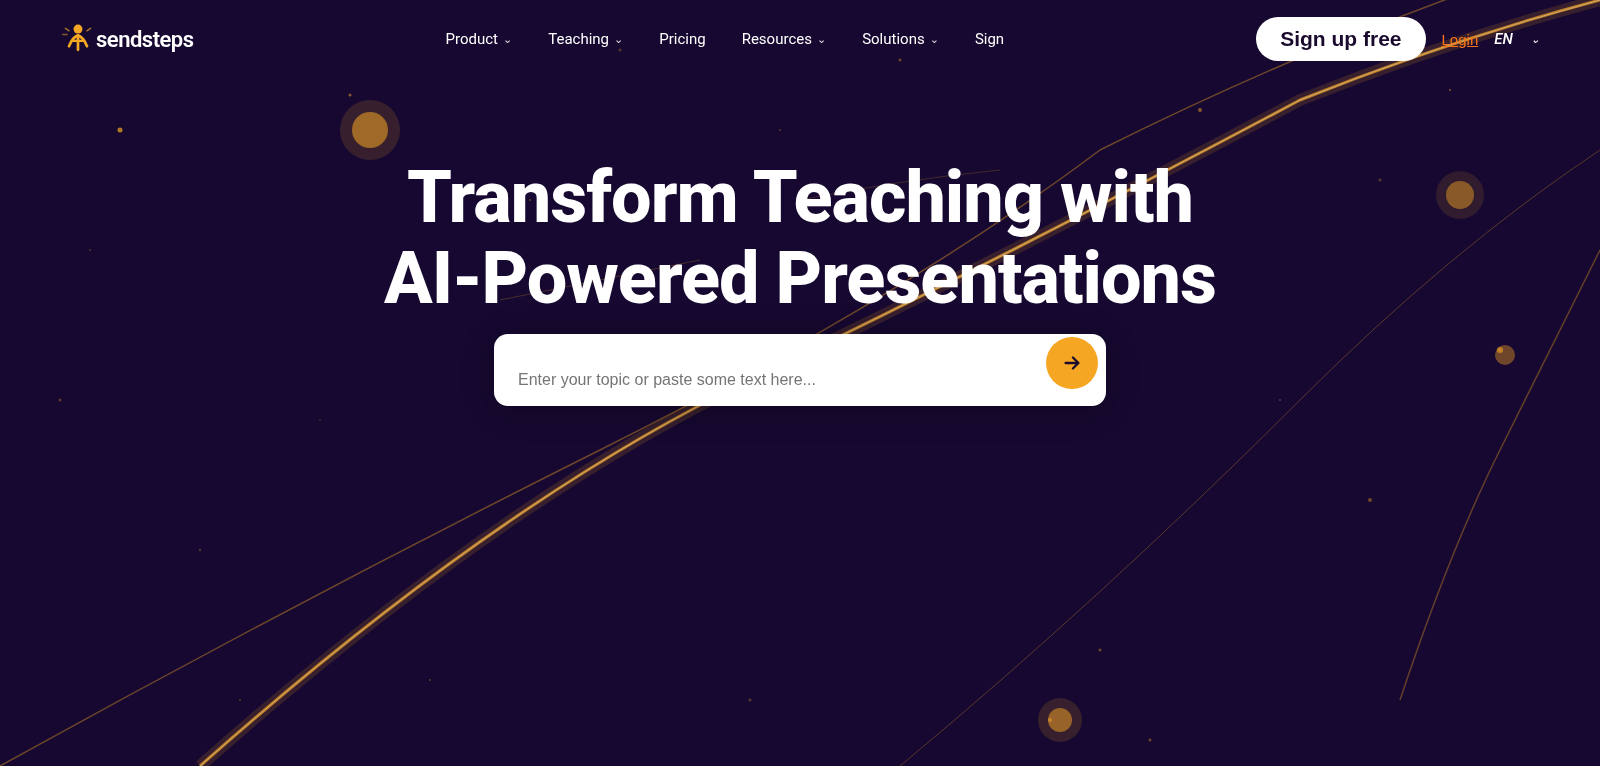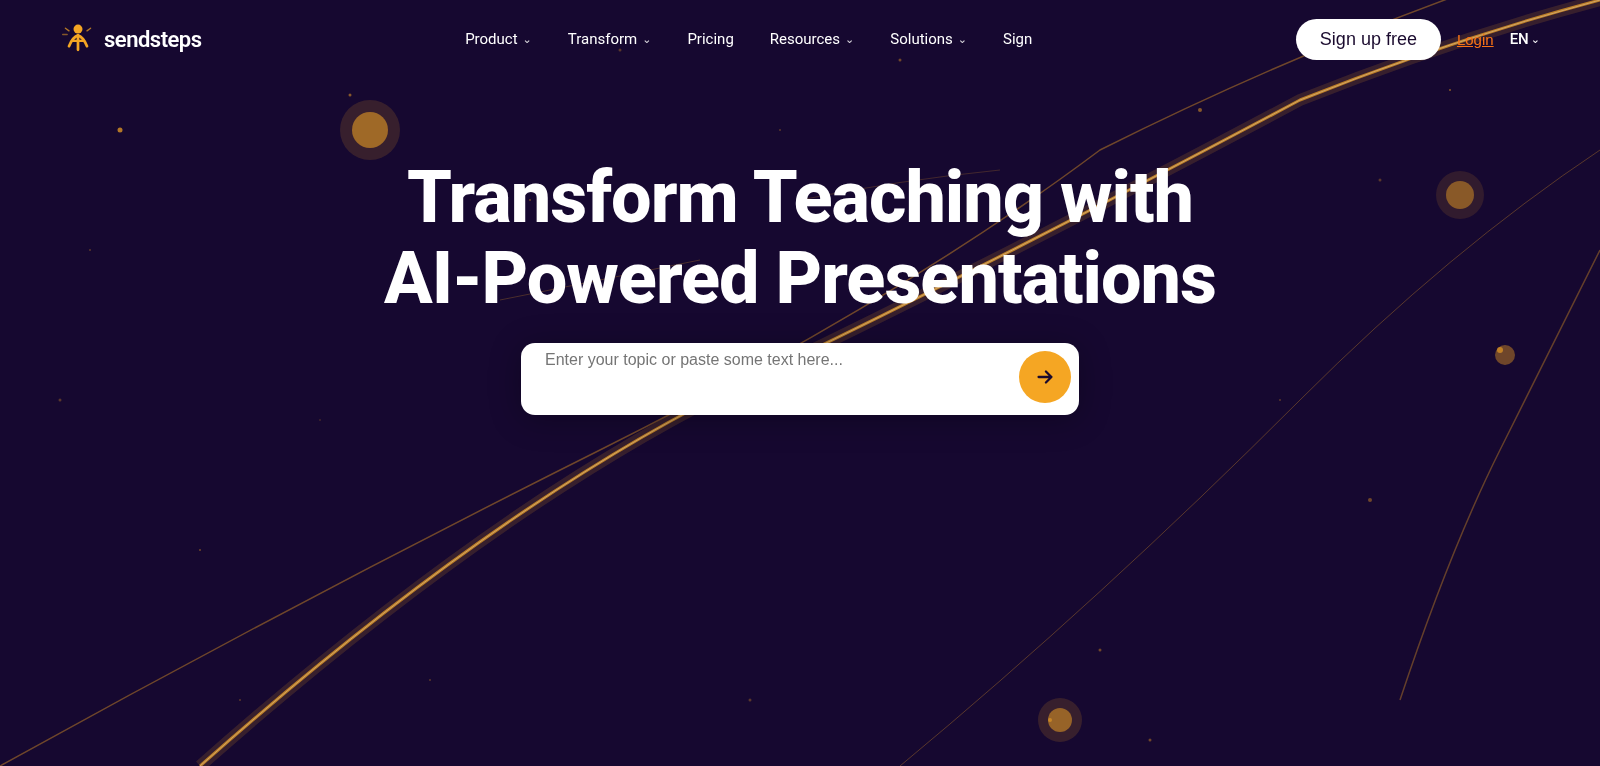--- a/index.html
+++ b/index.html
@@ -38,21 +38,21 @@
       display: flex;
       align-items: center;
       justify-content: space-between;
       padding: 0 60px;
       height: 78px;
     }
 
     .logo-area {
       display: flex;
       align-items: center;
-      gap: 8px;
+      gap: 0;
       text-decoration: none;
     }
 
     .logo-icon {
       width: 36px;
       height: 36px;
     }
 
     .logo-text {
       color: #fff;
@@ -89,22 +89,22 @@
       align-items: center;
       gap: 16px;
     }
 
     .btn-signup {
       background: #fff;
       color: #1a0a2e;
       border: none;
       border-radius: 50px;
       padding: 10px 24px;
-      font-size: 18px;
-      font-weight: 400;
+      font-size: 21px;
+      font-weight: 700;
       cursor: pointer;
       white-space: nowrap;
     }
 
     .btn-login {
       color: #f97316;
       background: transparent;
       border: none;
       font-size: 15px;
       font-weight: 400;
@@ -113,21 +113,22 @@
       white-space: nowrap;
     }
 
     .lang-selector {
       color: #fff;
       font-size: 15px;
       font-weight: 500;
       cursor: pointer;
       display: flex;
       align-items: center;
-      gap: 2px;
+      gap: 18px;
+      font-style: italic;
     }
 
     
     .hero {
       position: relative;
       z-index: 10;
       display: flex;
       flex-direction: column;
       align-items: center;
       text-align: center;
@@ -135,41 +136,41 @@
       padding-left: 80px;
       padding-right: 80px;
     }
 
     .hero-title {
       color: #fff;
       font-size: 72px;
       font-weight: 800;
       line-height: 1.12;
       max-width: 900px;
-      margin-bottom: 24px;
+      margin-bottom: 15px;
       letter-spacing: -1px;
     }
 
     .hero-subtitle {
       color: #fff;
       font-size: 19px;
       font-weight: 600;
       line-height: 1.55;
       max-width: 980px;
       margin-bottom: 44px;
     }
 
     .search-bar {
       display: flex;
-      align-items: flex-start;
+      align-items: flex-end;
       background: #fff;
       border-radius: 14px;
-      width: 558px;
+      width: 612px;
       height: 72px;
-      padding: 8px 8px 0 24px;
+      padding: 8px 8px 17px 24px;
       box-shadow: 0 4px 32px rgba(0,0,0,0.3);
     }
 
     .search-input {
       flex: 1;
       border: none;
       outline: none;
       font-size: 16px;
       color: #aaa;
       background: transparent;
@@ -266,21 +267,21 @@
 
     <ul class="nav-links">
       <li>
         <a href="#">
           <span>Product</span>
           <span class="chevron">⌄</span>
         </a>
       </li>
       <li>
         <a href="#">
-          <span>Transform</span>
+          <span>Teaching</span>
           <span class="chevron">⌄</span>
         </a>
       </li>
       <li>
         <a href="#">
           <span>Pricing</span>
         </a>
       </li>
       <li>
         <a href="#">

